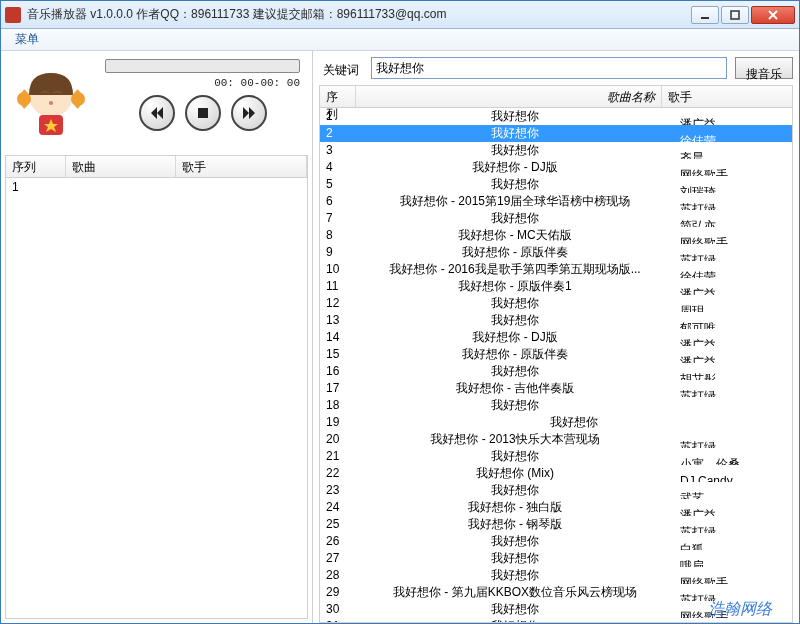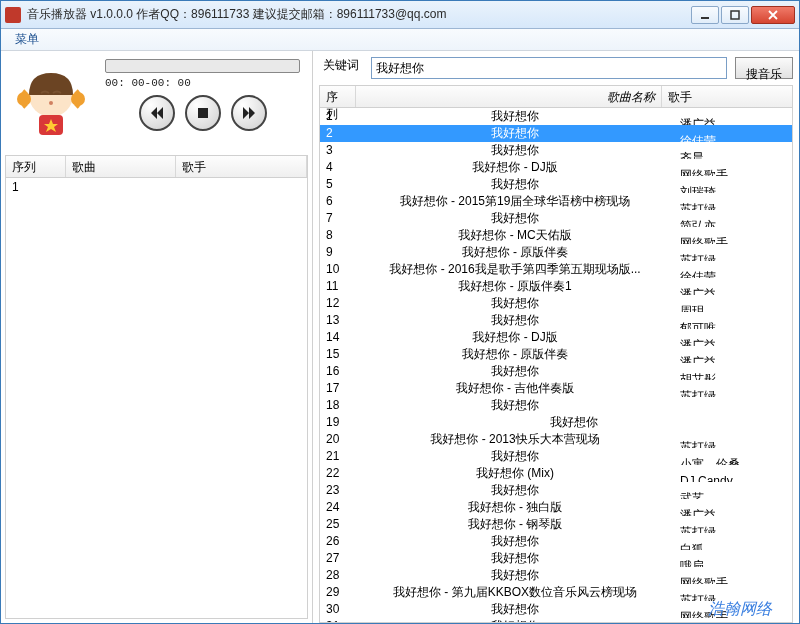--- a/index.html
+++ b/index.html
@@ -13,31 +13,31 @@
 .winbtn.close { background: linear-gradient(#f07b6a, #d64531); border-color: #a03020; color: #fff; width: 44px; }
 .winbtn svg { width: 10px; height: 10px; }
 .menubar { height: 22px; background: linear-gradient(#f8fbfe, #eef4fb); border-bottom: 1px solid #cfd6de; display: flex; align-items: center; padding: 4px 6px; }
 .menuitem { color: #1a4e8e; padding: 2px 8px; cursor: pointer; }
 .content { flex: 1; display: flex; background: #fff; overflow: hidden; }
 .left { width: 312px; border-right: 1px solid #d0d0d0; display: flex; flex-direction: column; padding: 4px; }
 .player-top { display: flex; }
 .avatar { width: 92px; height: 92px; display: flex; align-items: center; justify-content: center; }
 .player-controls { flex: 1; padding: 4px 8px 0 8px; }
 .progress { height: 14px; border: 1px solid #888; background: #e9e9e9; border-radius: 2px; margin-bottom: 4px; }
-.time { font-family: "Courier New", monospace; font-size: 11px; color: #222; height: 16px; }
+.time { text-align: right; font-family: "Courier New", monospace; font-size: 11px; color: #222; height: 16px; }
 .btns { display: flex; justify-content: center; gap: 10px; margin-top: 2px; }
 .pbtn { width: 36px; height: 36px; border-radius: 50%; border: 2px solid #444; background: radial-gradient(circle at 30% 25%, #fff, #cfcfcf); display: flex; align-items: center; justify-content: center; cursor: pointer; }
 .pbtn svg { width: 16px; height: 16px; fill: #222; }
 .playlist { flex: 1; margin-top: 8px; border: 1px solid #d0d0d0; display: flex; flex-direction: column; overflow: hidden; }
 .pl-head { display: flex; background: linear-gradient(#fdfdfd,#efefef); border-bottom: 1px solid #d0d0d0; height: 22px; }
 .pl-head div { padding: 3px 6px; border-right: 1px solid #d8d8d8; }
 .pl-body { flex: 1; overflow: auto; }
 .pl-row { padding: 2px 6px; }
 .right { flex: 1; display: flex; flex-direction: column; padding: 6px 6px 0 6px; overflow: hidden; }
-.searchrow { display: flex; align-items: flex-start; gap: 8px; margin-bottom: 6px; }
+.searchrow { display: flex; align-items: flex-end; gap: 8px; margin-bottom: 6px; }
 .searchrow label { padding: 0 4px; }
 .searchrow input { flex: 1; height: 22px; border: 1px solid #7a9ec6; padding: 0 4px; }
 .searchbtn { height: 22px; padding: 8px 10px; border: 1px solid #888; background: linear-gradient(#fafafa,#e2e2e2); cursor: pointer; }
 .results { flex: 1; border: 1px solid #d0d0d0; overflow: hidden; display: flex; flex-direction: column; }
 .res-head { display: flex; background: linear-gradient(#fdfdfd,#efefef); border-bottom: 1px solid #d0d0d0; height: 22px; }
 .res-head .c-idx { width: 36px; padding: 3px 6px; border-right: 1px solid #d8d8d8; }
 .res-head .c-name { flex: 1; text-align: right; padding: 3px 6px; border-right: 1px solid #d8d8d8; font-style: italic; }
 .res-head .c-artist { width: 130px; padding: 3px 6px; }
 .res-body { flex: 1; overflow-y: scroll; position: relative; }
 .res-row { display: flex; height: 17px; line-height: 17px; }

